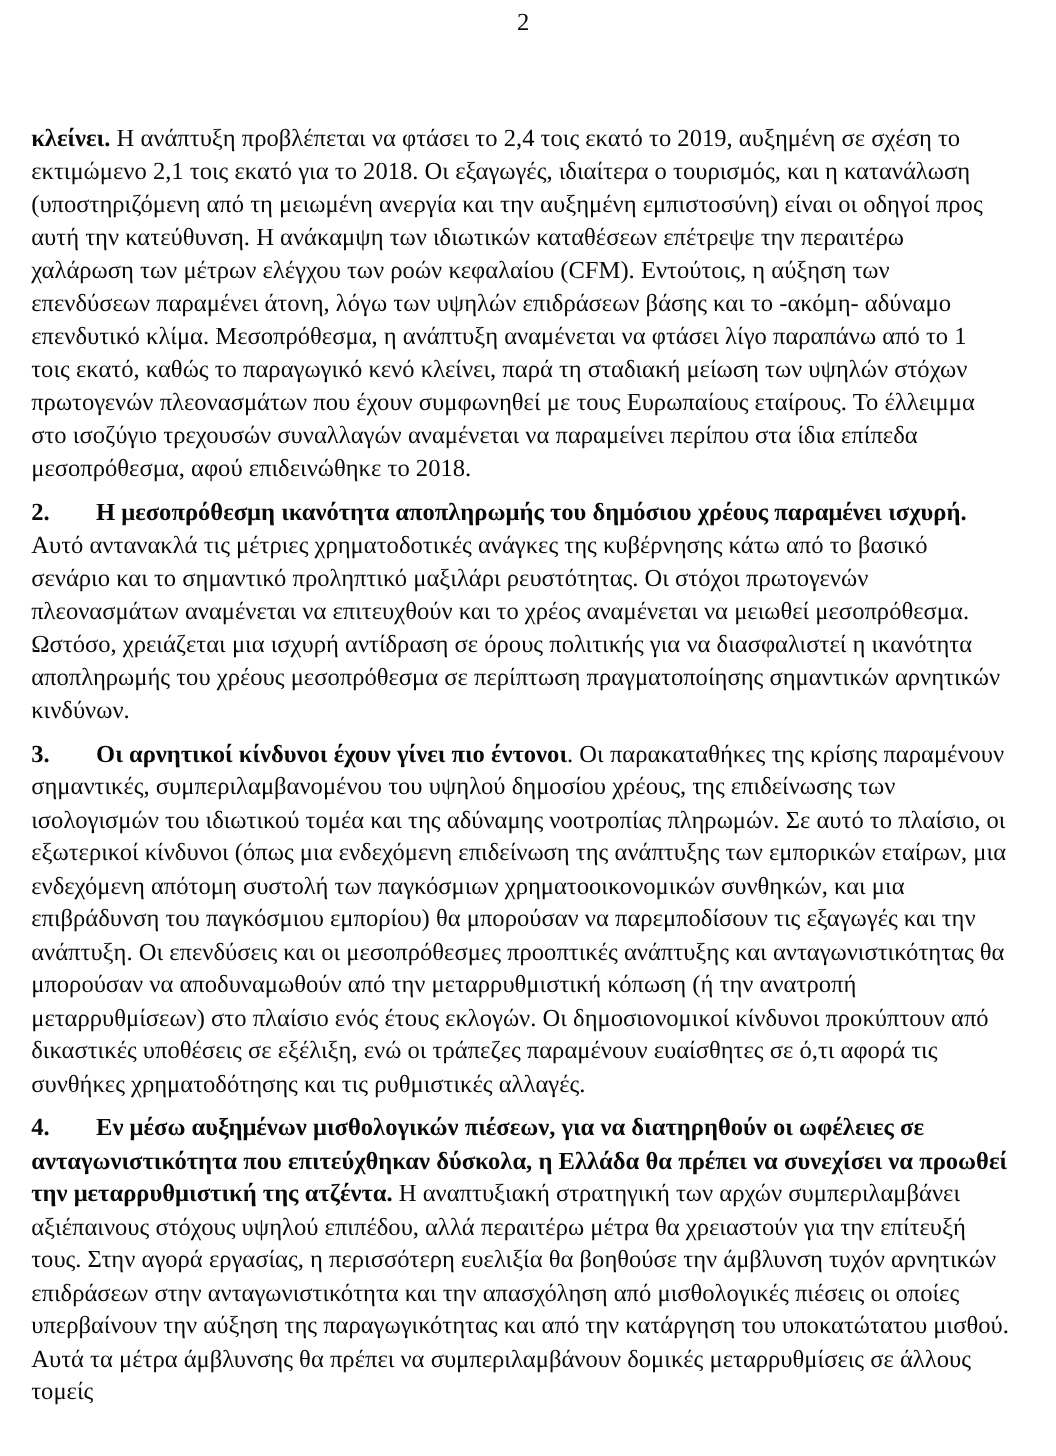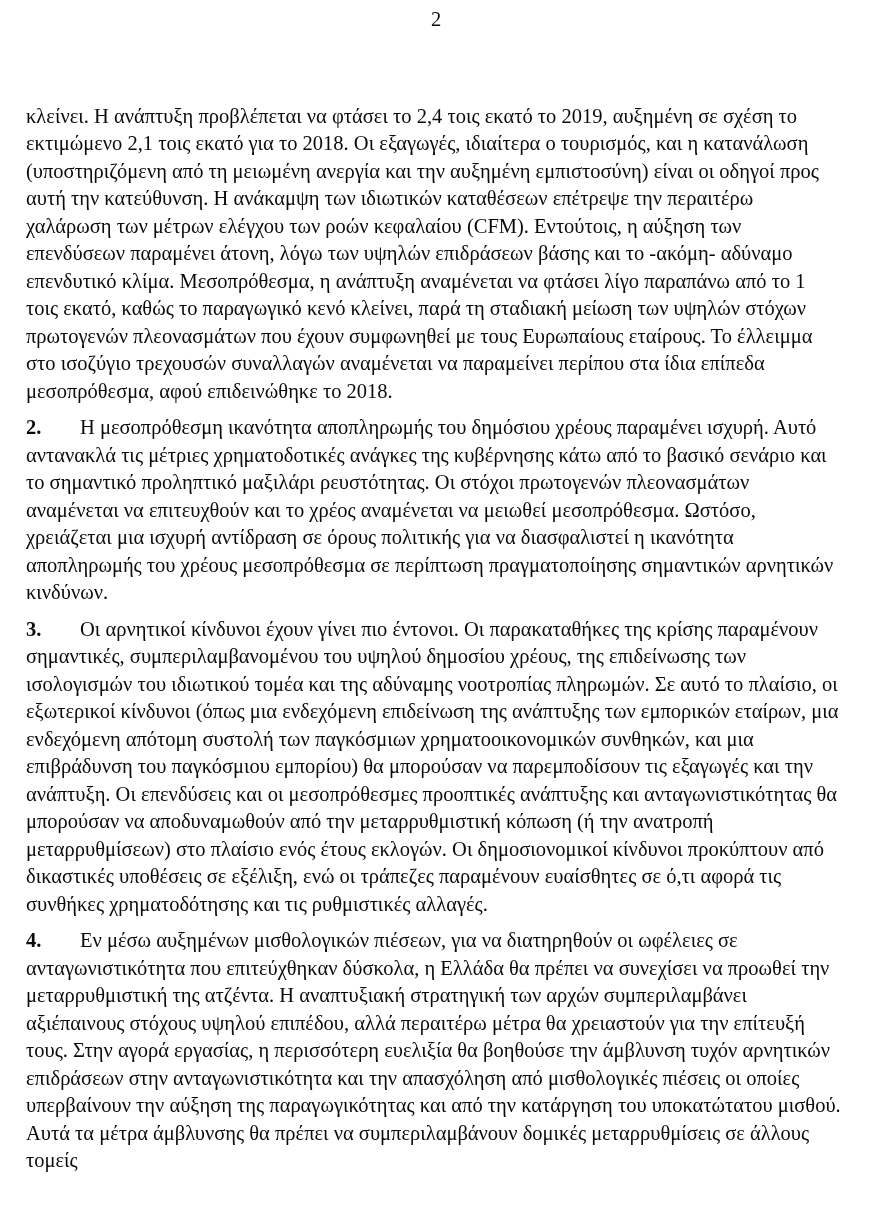--- a/index.html
+++ b/index.html
@@ -34,21 +34,21 @@
   }
   .para:last-child {
     margin-bottom: 5px;
   }
   .num {
     display: inline-block;
     width: 54px;
     font-weight: bold;
   }
   .lead {
-    font-weight: normal;
+    font-weight: bold;
   }
 </style>
 </head>
 <body>
 
 <div class="page">
 
   <div class="page-number">2</div>
 
   <p class="para"><b class="lead">κλείνει.</b><span> Η ανάπτυξη προβλέπεται να φτάσει το 2,4 τοις εκατό το 2019, αυξημένη σε σχέση το εκτιμώμενο 2,1 τοις εκατό για το 2018. Οι εξαγωγές, ιδιαίτερα ο τουρισμός, και η κατανάλωση (υποστηριζόμενη από τη μειωμένη ανεργία και την αυξημένη εμπιστοσύνη) είναι οι οδηγοί προς αυτή την κατεύθυνση. Η ανάκαμψη των ιδιωτικών καταθέσεων επέτρεψε την περαιτέρω χαλάρωση των μέτρων ελέγχου των ροών κεφαλαίου (CFM). Εντούτοις, η αύξηση των επενδύσεων παραμένει άτονη, λόγω των υψηλών επιδράσεων βάσης και το -ακόμη- αδύναμο επενδυτικό κλίμα. Μεσοπρόθεσμα, η ανάπτυξη αναμένεται να φτάσει λίγο παραπάνω από το 1 τοις εκατό, καθώς το παραγωγικό κενό κλείνει, παρά τη σταδιακή μείωση των υψηλών στόχων πρωτογενών πλεονασμάτων που έχουν συμφωνηθεί με τους Ευρωπαίους εταίρους. Το έλλειμμα στο ισοζύγιο τρεχουσών συναλλαγών αναμένεται να παραμείνει περίπου στα ίδια επίπεδα μεσοπρόθεσμα, αφού επιδεινώθηκε το 2018.</span></p>

